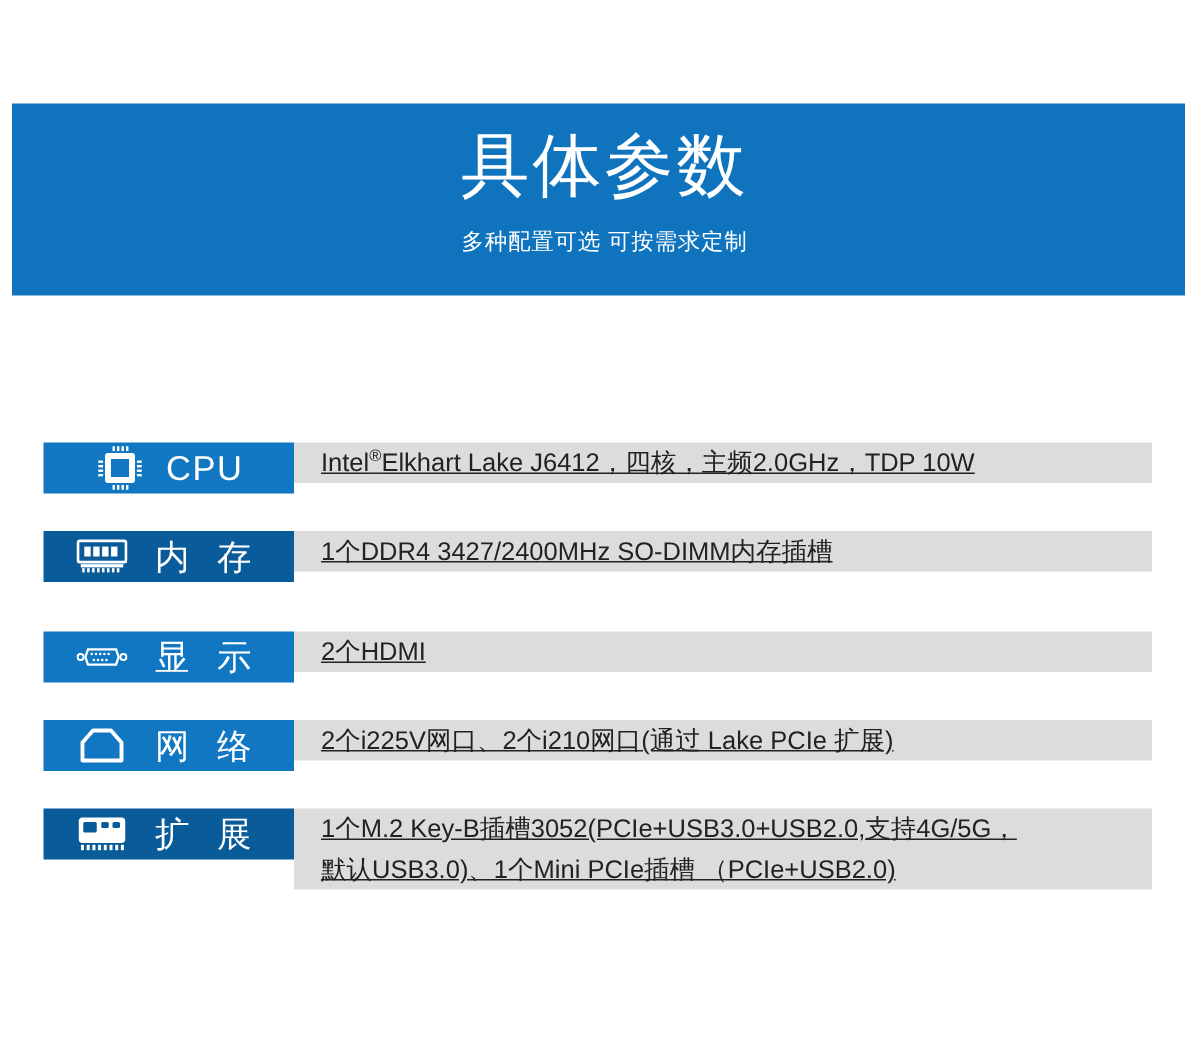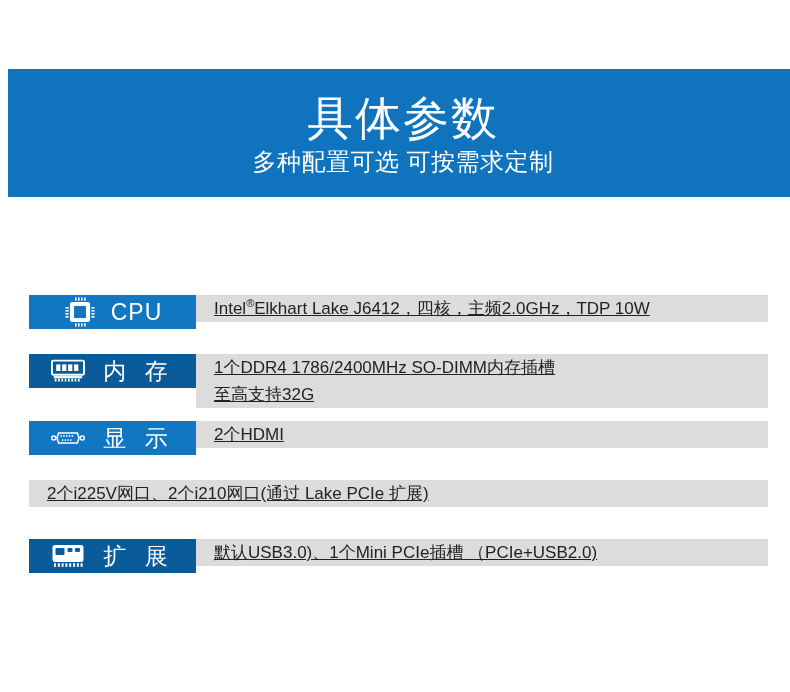--- a/index.html
+++ b/index.html
@@ -31,25 +31,25 @@
   .banner-title {
     color: #ffffff;
     font-size: 46px;
     line-height: 52px;
     letter-spacing: 2px;
     font-weight: 400;
     margin: 0 0 6px 0;
   }
   .banner-subtitle {
     color: #ffffff;
-    font-size: 24px;
+    font-size: 15px;
     line-height: 24px;
     font-weight: 400;
     letter-spacing: 0.5px;
-    margin: 0;
+    margin: 8px;
   }
 
   
   .spec-table {
     position: absolute;
     left: 29px;
     top: 295px;
     width: 739px;
   }
   .spec-row {
@@ -176,22 +176,21 @@
             <rect x="18" y="21.2" width="1.8" height="3"></rect>
             <rect x="21.5" y="21.2" width="1.8" height="3"></rect>
             <rect x="25" y="21.2" width="1.8" height="3"></rect>
             <rect x="28.5" y="21.2" width="1.8" height="3"></rect>
           </g>
         </svg>
       </span>
       <span class="spec-label-text cn">内 存</span>
     </div>
     <div class="spec-value">
-      <span class="line">1个DDR4 1786/2400MHz SO-DIMM内存插槽</span>
-      <span class="line">至高支持32G</span>
+      <span class="line">1个DDR4 3427/2400MHz SO-DIMM内存插槽</span>
     </div>
   </div>
 
   <div class="spec-row h-single">
     <div class="spec-label light">
       <span class="spec-icon">
         <svg width="40" height="20" viewBox="0 0 40 20">
           <circle cx="3.2" cy="10" r="2.4" fill="none" stroke="#ffffff" stroke-width="1.6"></circle>
           <circle cx="36.8" cy="10" r="2.4" fill="none" stroke="#ffffff" stroke-width="1.6"></circle>
           <path d="M9 4 H31 L33 10 L31 16 H9 L7 10 Z" fill="none" stroke="#ffffff" stroke-width="1.8"></path>
@@ -210,20 +209,28 @@
       </span>
       <span class="spec-label-text cn">显 示</span>
     </div>
     <div class="spec-value">
       <span class="line">2个HDMI</span>
     </div>
   </div>
 
 
   <div class="spec-row h-single">
+    <div class="spec-label light">
+      <span class="spec-icon">
+        <svg width="32" height="26" viewBox="0 0 32 26">
+          <path d="M3 23 V11 L10 3 H22 L29 11 V23 Z" fill="none" stroke="#ffffff" stroke-width="2.6" stroke-linejoin="round"></path>
+        </svg>
+      </span>
+      <span class="spec-label-text cn">网 络</span>
+    </div>
     <div class="spec-value">
       <span class="line">2个i225V网口、2个i210网口(通过 Lake PCIe 扩展)</span>
     </div>
   </div>
 
   <div class="spec-row h-exp">
     <div class="spec-label dark">
       <span class="spec-icon">
         <svg width="34" height="26" viewBox="0 0 34 26">
           <rect x="1.5" y="2" width="31" height="17" rx="2.5" fill="#ffffff"></rect>
@@ -238,20 +245,21 @@
             <rect x="18.2" y="20.2" width="2" height="3.6"></rect>
             <rect x="22" y="20.2" width="2" height="3.6"></rect>
             <rect x="25.8" y="20.2" width="2" height="3.6"></rect>
             <rect x="29.6" y="20.2" width="2" height="3.6"></rect>
           </g>
         </svg>
       </span>
       <span class="spec-label-text cn">扩 展</span>
     </div>
     <div class="spec-value">
+      <span class="line">1个M.2 Key-B插槽3052(PCIe+USB3.0+USB2.0,支持4G/5G，</span>
       <span class="line">默认USB3.0)、1个Mini PCIe插槽 （PCIe+USB2.0)</span>
     </div>
   </div>
 
   <div class="spec-row h-partial">
     <div class="spec-label light">
       <span class="spec-label-text"></span>
     </div>
     <div class="spec-value">
       <span class="line"></span>

